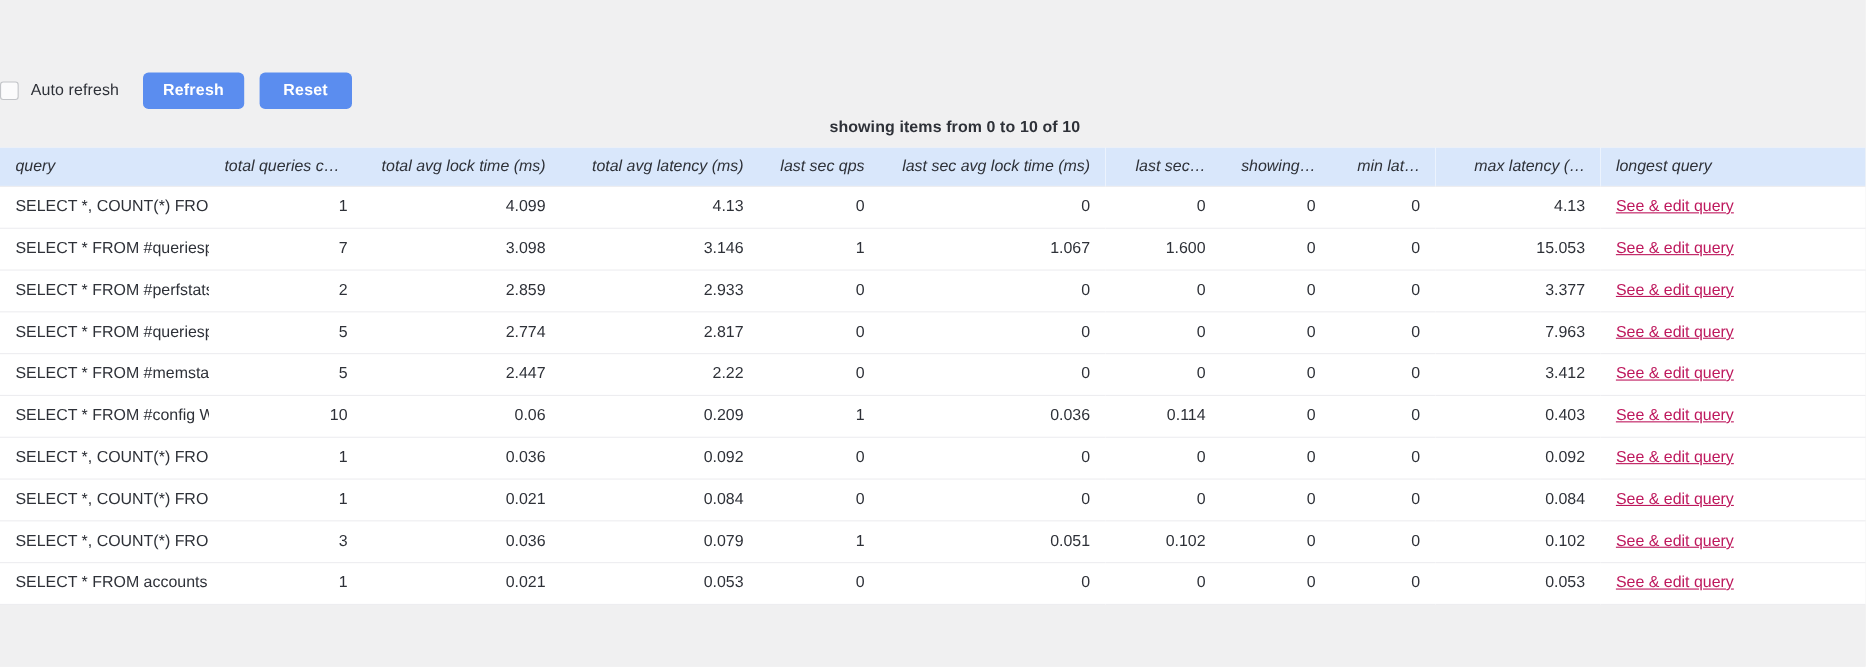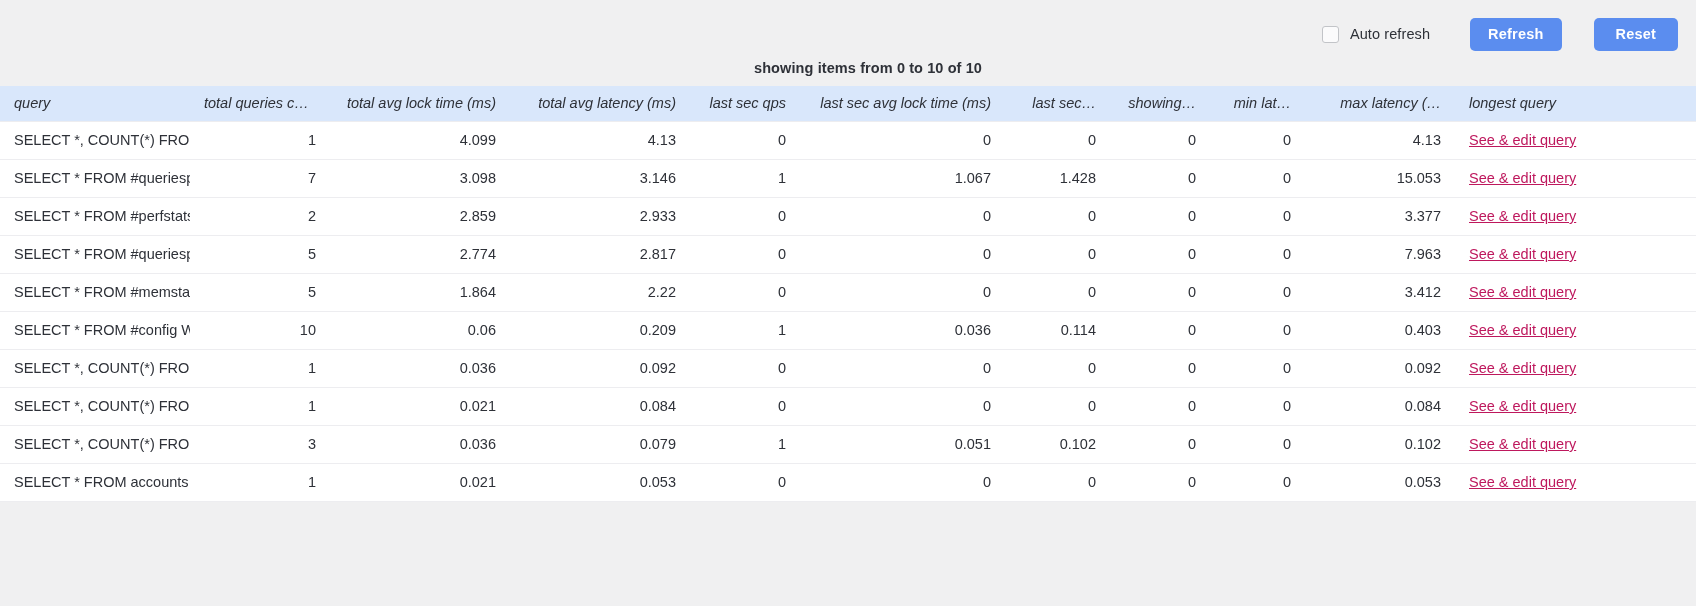--- a/index.html
+++ b/index.html
@@ -21,24 +21,24 @@
     position: relative;
     background: #f0f0f1;
     box-sizing: border-box;
   }
 
   
   .toolbar {
     height: 68px;
     display: flex;
     align-items: center;
-    justify-content: flex-end;
     padding-right: 18px;
     box-sizing: border-box;
-    gap: 32px;
+    gap: 14px;
+    margin-top: 48px;
   }
   .auto-refresh {
     display: flex;
     align-items: center;
     gap: 11px;
     margin-right: 8px;
     cursor: pointer;
     user-select: none;
   }
   .checkbox {
@@ -211,21 +211,21 @@
             <td class="num">4.13</td>
             <td><span class="qlink">See &amp; edit query</span></td>
           </tr>
           <tr>
             <td class="qtext">SELECT * FROM #queriesperf</td>
             <td class="num">7</td>
             <td class="num">3.098</td>
             <td class="num">3.146</td>
             <td class="num">1</td>
             <td class="num">1.067</td>
-            <td class="num">1.428</td>
+            <td class="num">1.600</td>
             <td class="num">0</td>
             <td class="num">0</td>
             <td class="num">15.053</td>
             <td><span class="qlink">See &amp; edit query</span></td>
           </tr>
           <tr>
             <td class="qtext">SELECT * FROM #perfstats OR</td>
             <td class="num">2</td>
             <td class="num">2.859</td>
             <td class="num">2.933</td>
@@ -246,21 +246,21 @@
             <td class="num">0</td>
             <td class="num">0</td>
             <td class="num">0</td>
             <td class="num">0</td>
             <td class="num">7.963</td>
             <td><span class="qlink">See &amp; edit query</span></td>
           </tr>
           <tr>
             <td class="qtext">SELECT * FROM #memstats C</td>
             <td class="num">5</td>
-            <td class="num">1.864</td>
+            <td class="num">2.447</td>
             <td class="num">2.22</td>
             <td class="num">0</td>
             <td class="num">0</td>
             <td class="num">0</td>
             <td class="num">0</td>
             <td class="num">0</td>
             <td class="num">3.412</td>
             <td><span class="qlink">See &amp; edit query</span></td>
           </tr>
           <tr>

